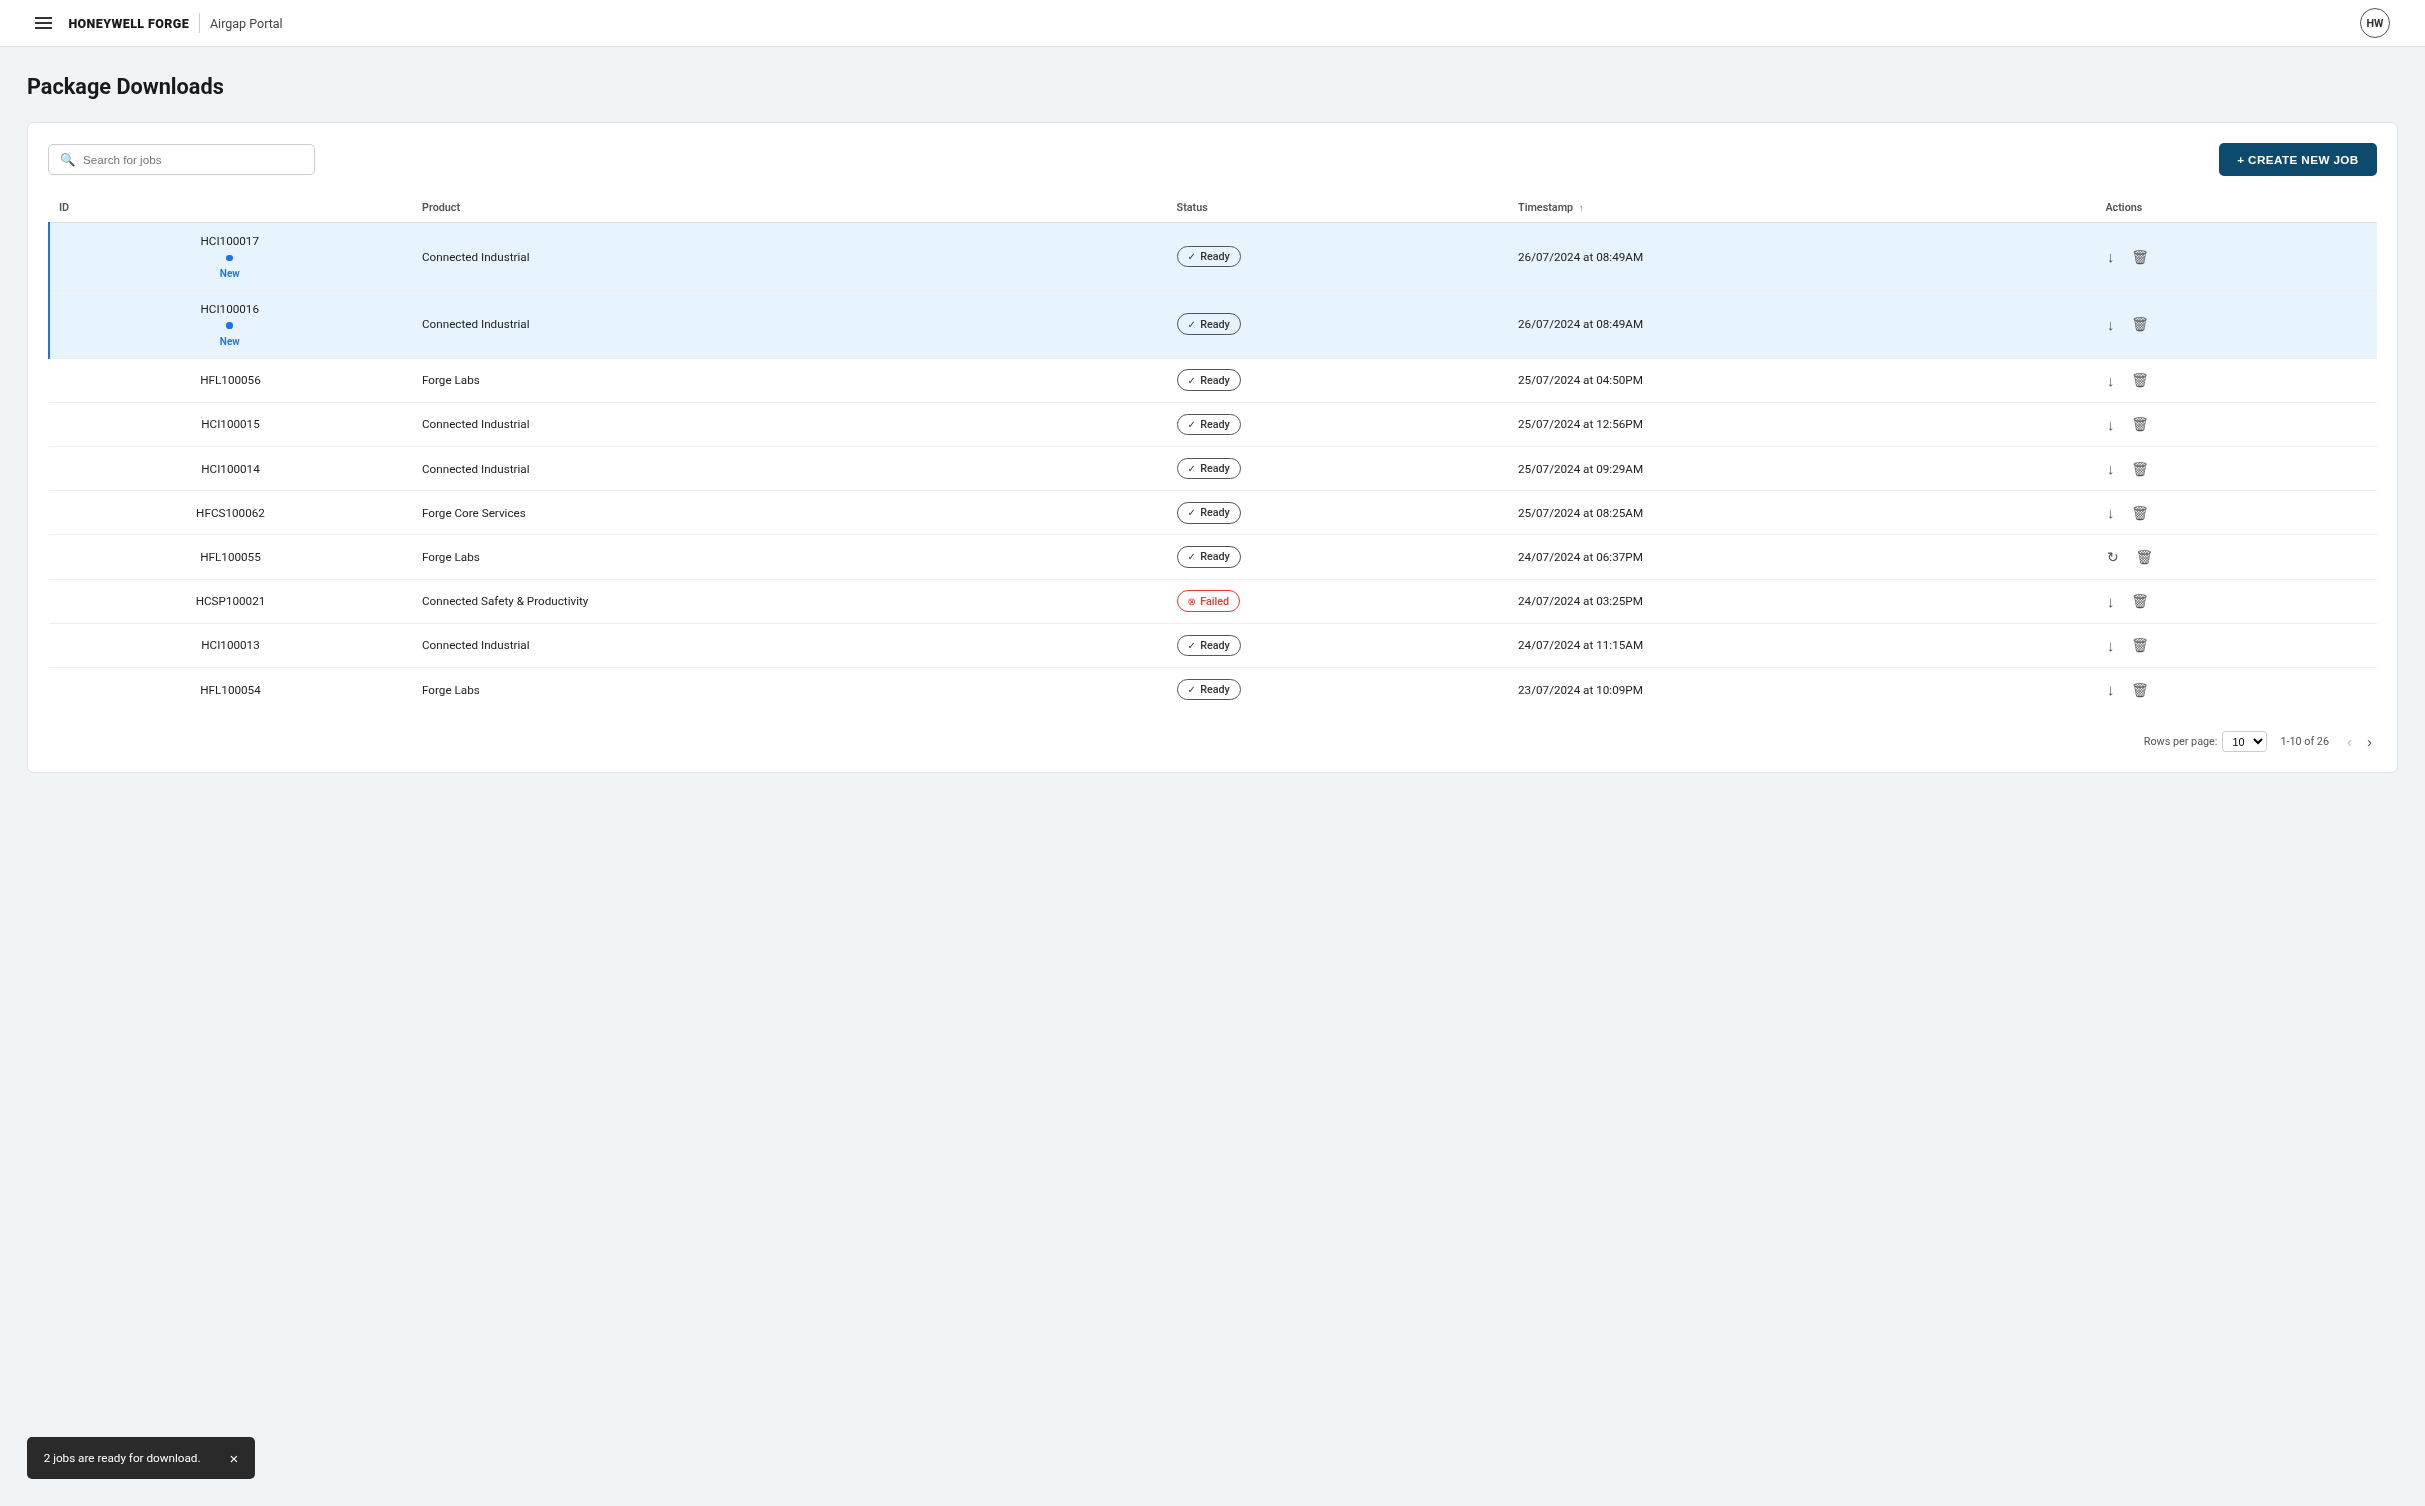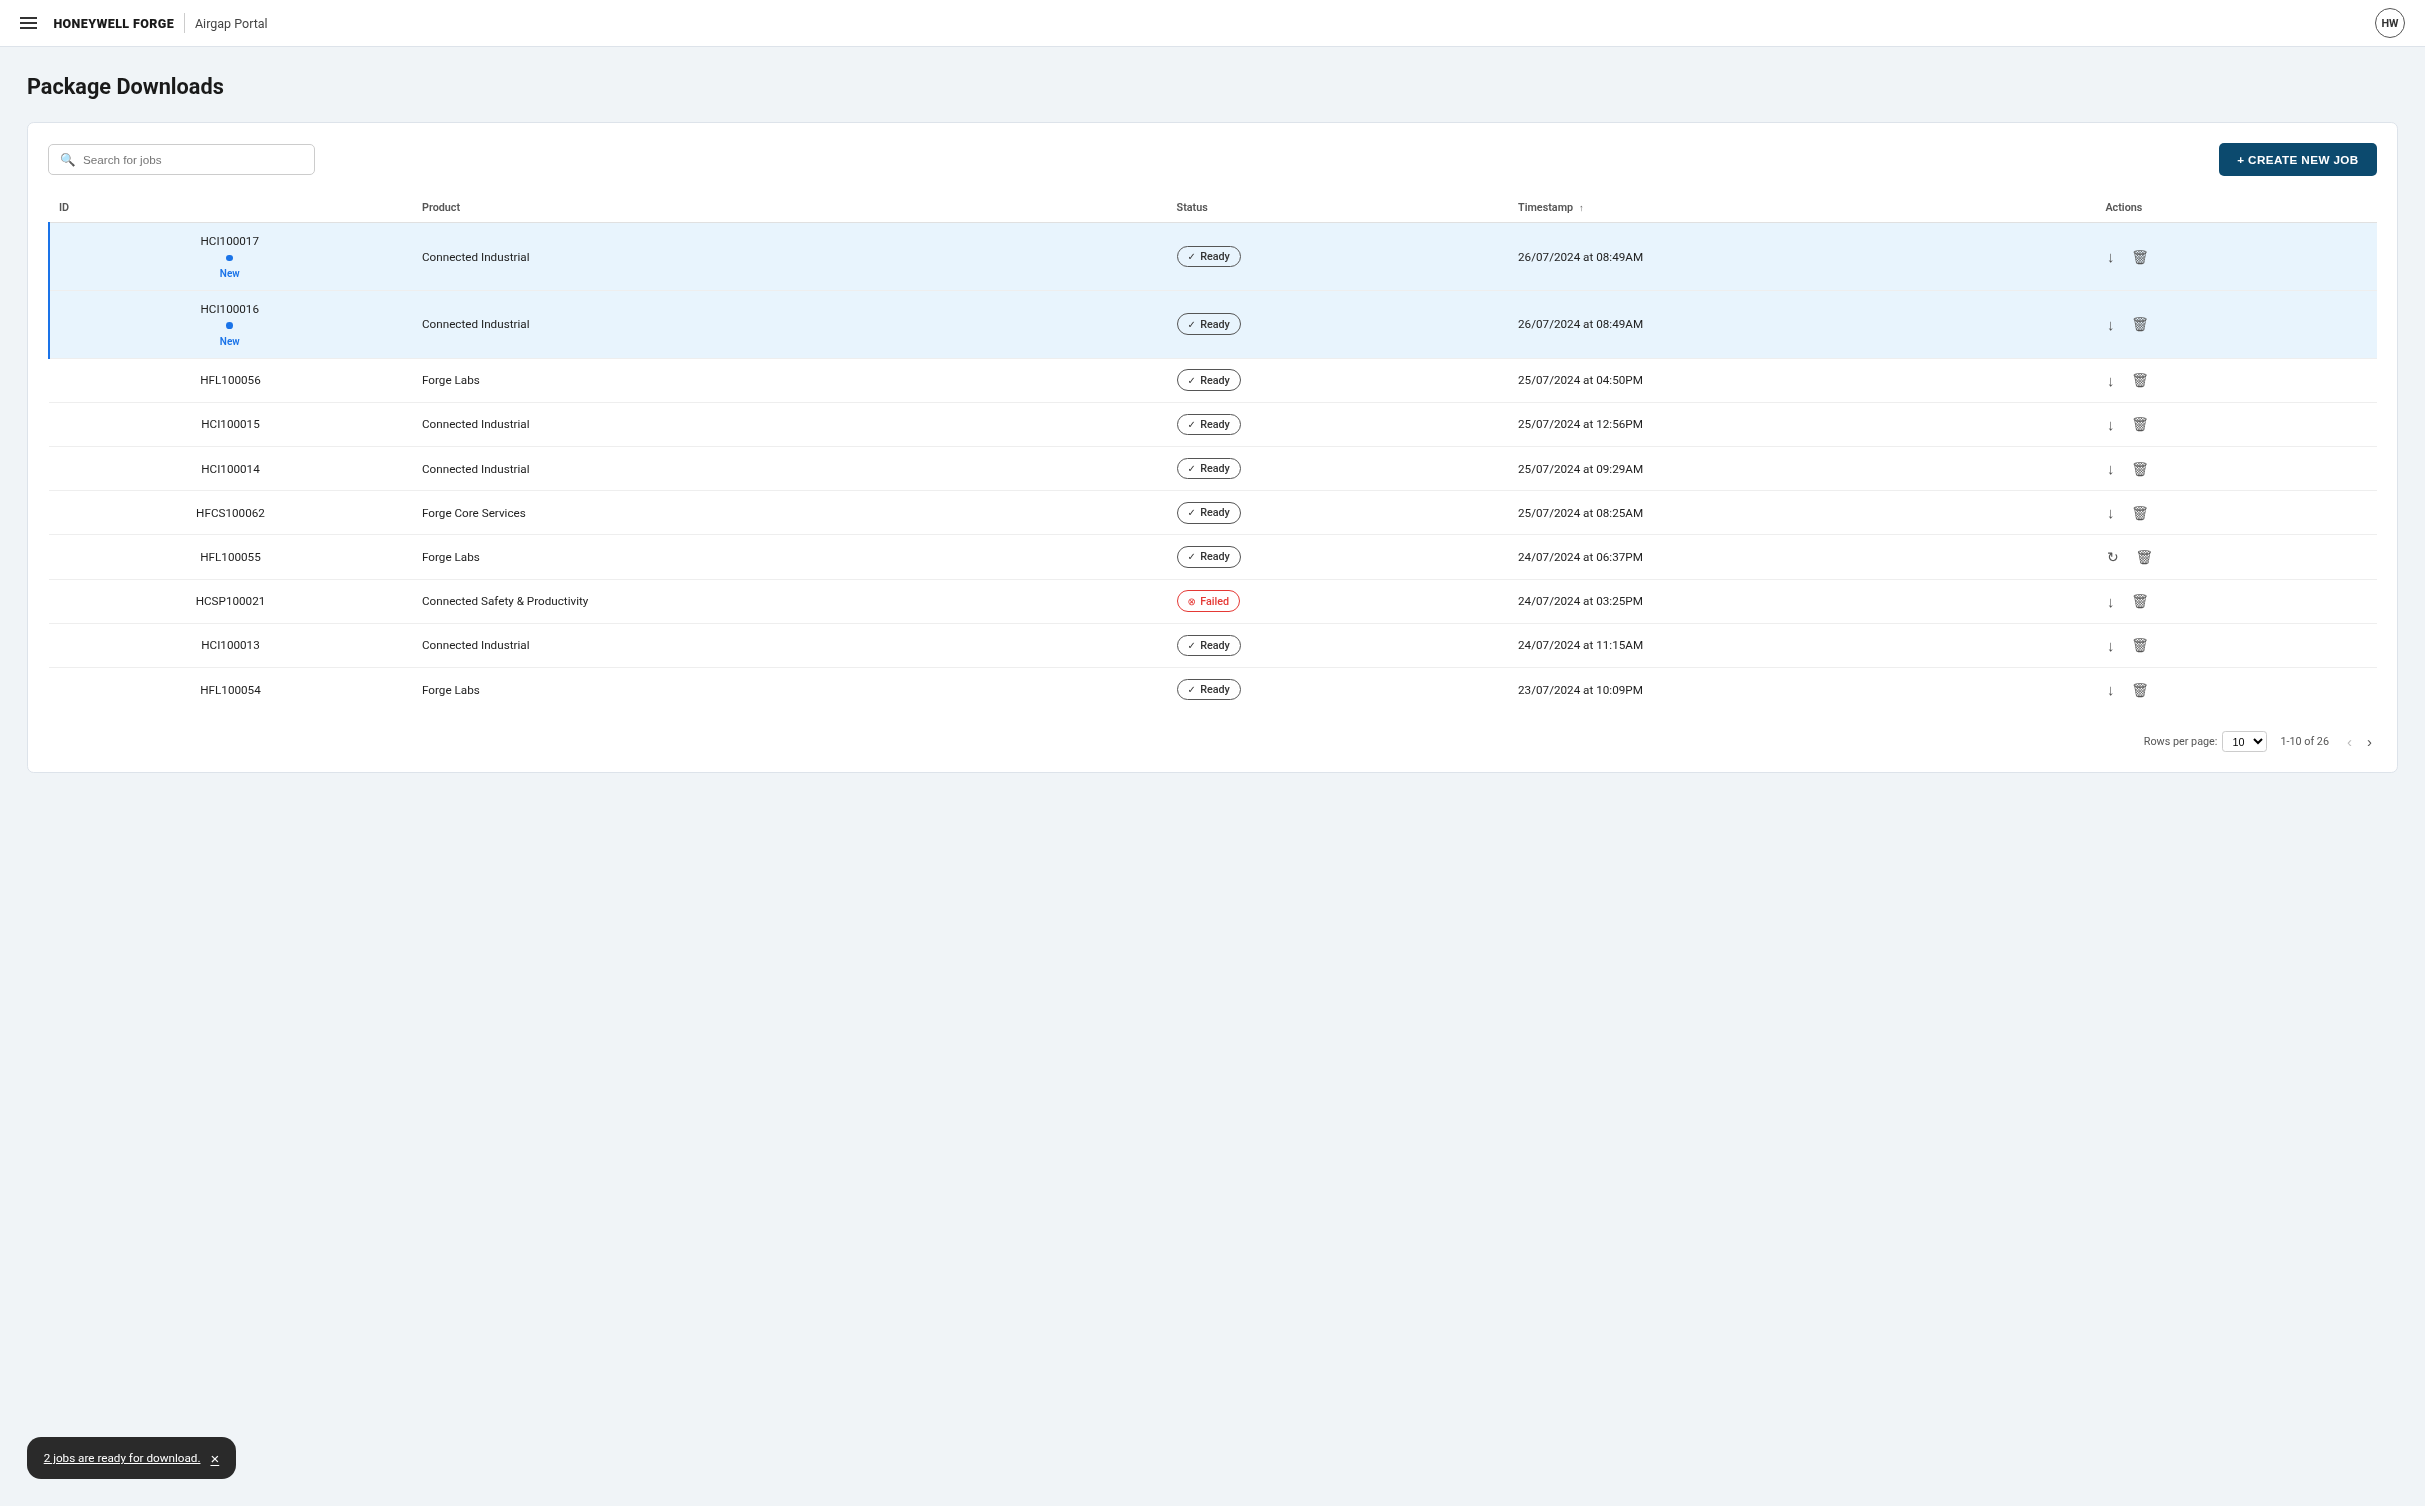--- a/index.html
+++ b/index.html
@@ -4,21 +4,21 @@
   <style>
     * { box-sizing: border-box; margin: 0; padding: 0; }
     body { font-family: -apple-system, BlinkMacSystemFont, 'Segoe UI', Roboto, sans-serif; background: #f0f4f7; color: #1a1a1a; font-size: 11.7px; }
 
     
     .header {
       background: #fff;
       border-bottom: 0.8px solid #dde3ea;
       display: flex;
       align-items: center;
-      padding: 0 20px;
+      padding: 0 35px;
       height: 47px;
       justify-content: space-between;
     }
     .header-left { display: flex; align-items: center; gap: 16.7px; }
     .hamburger-icon { display: flex; flex-direction: column; gap: 3.3px; cursor: pointer; }
     .hamburger-icon span { display: block; width: 16.7px; height: 1.7px; background: #333; }
     .brand { display: flex; align-items: center; gap: 10px; }
     .brand-logo { font-weight: 900; font-size: 12.5px; letter-spacing: 0.4px; color: #1a1a1a; }
     .brand-divider { width: 0.8px; height: 20px; background: #ccc; }
     .brand-subtitle { font-size: 12.5px; color: #444; font-weight: 400; }
@@ -145,28 +145,27 @@
     .page-info { font-size: 10.8px; }
 
     
     .toast {
       position: fixed;
       bottom: 27px;
       left: 27px;
       background: #2a2a2a;
       color: #fff;
       padding: 13.3px 16.7px;
-      border-radius: 14px;
+      border-radius: 5px;
       display: flex;
       align-items: center;
-      gap: 10px;
+      gap: 29px;
       font-size: 11.7px;
       z-index: 1000;
       max-width: 283px;
-      text-decoration: underline;
     }
     .toast-close {
       background: none; border: none; color: #fff; cursor: pointer;
       font-size: 15px; line-height: 1; padding: 0;
     }
   </style>
 </head>
 <body>
 
 <header class="header">

